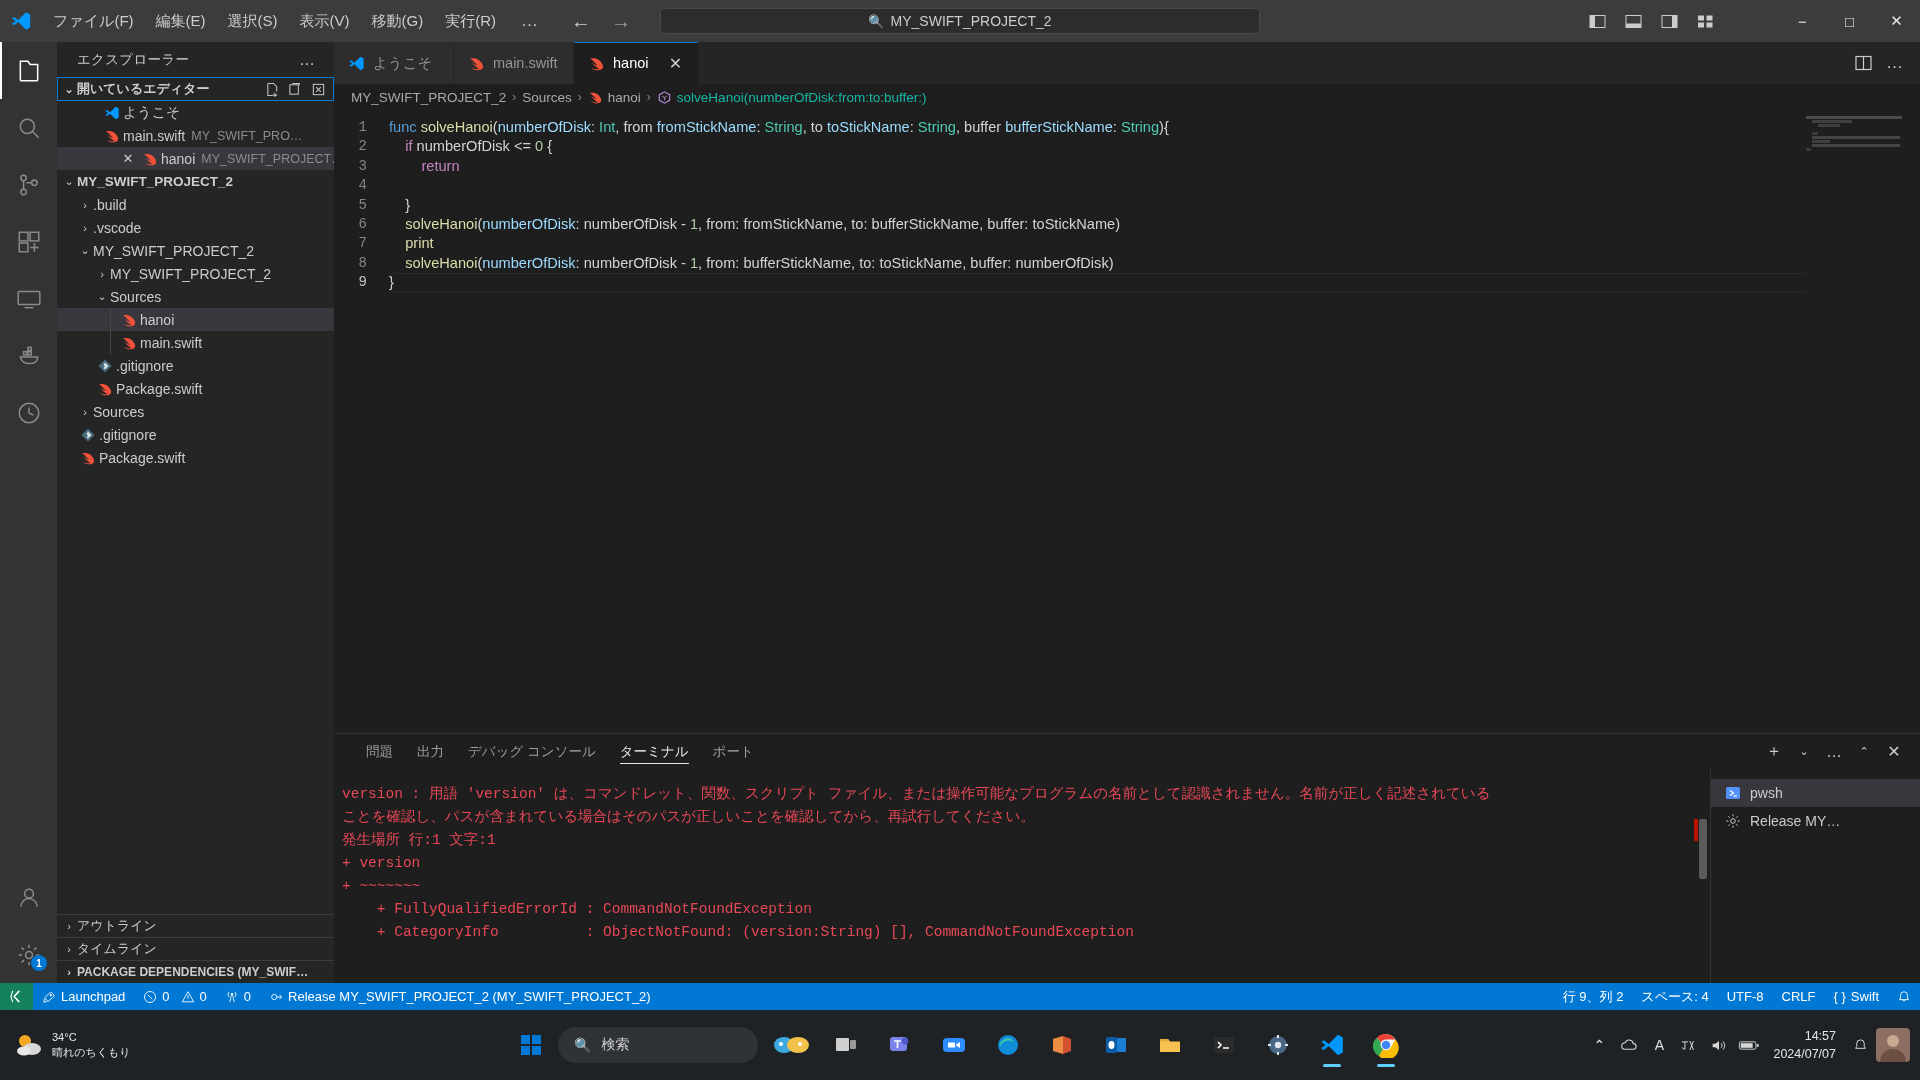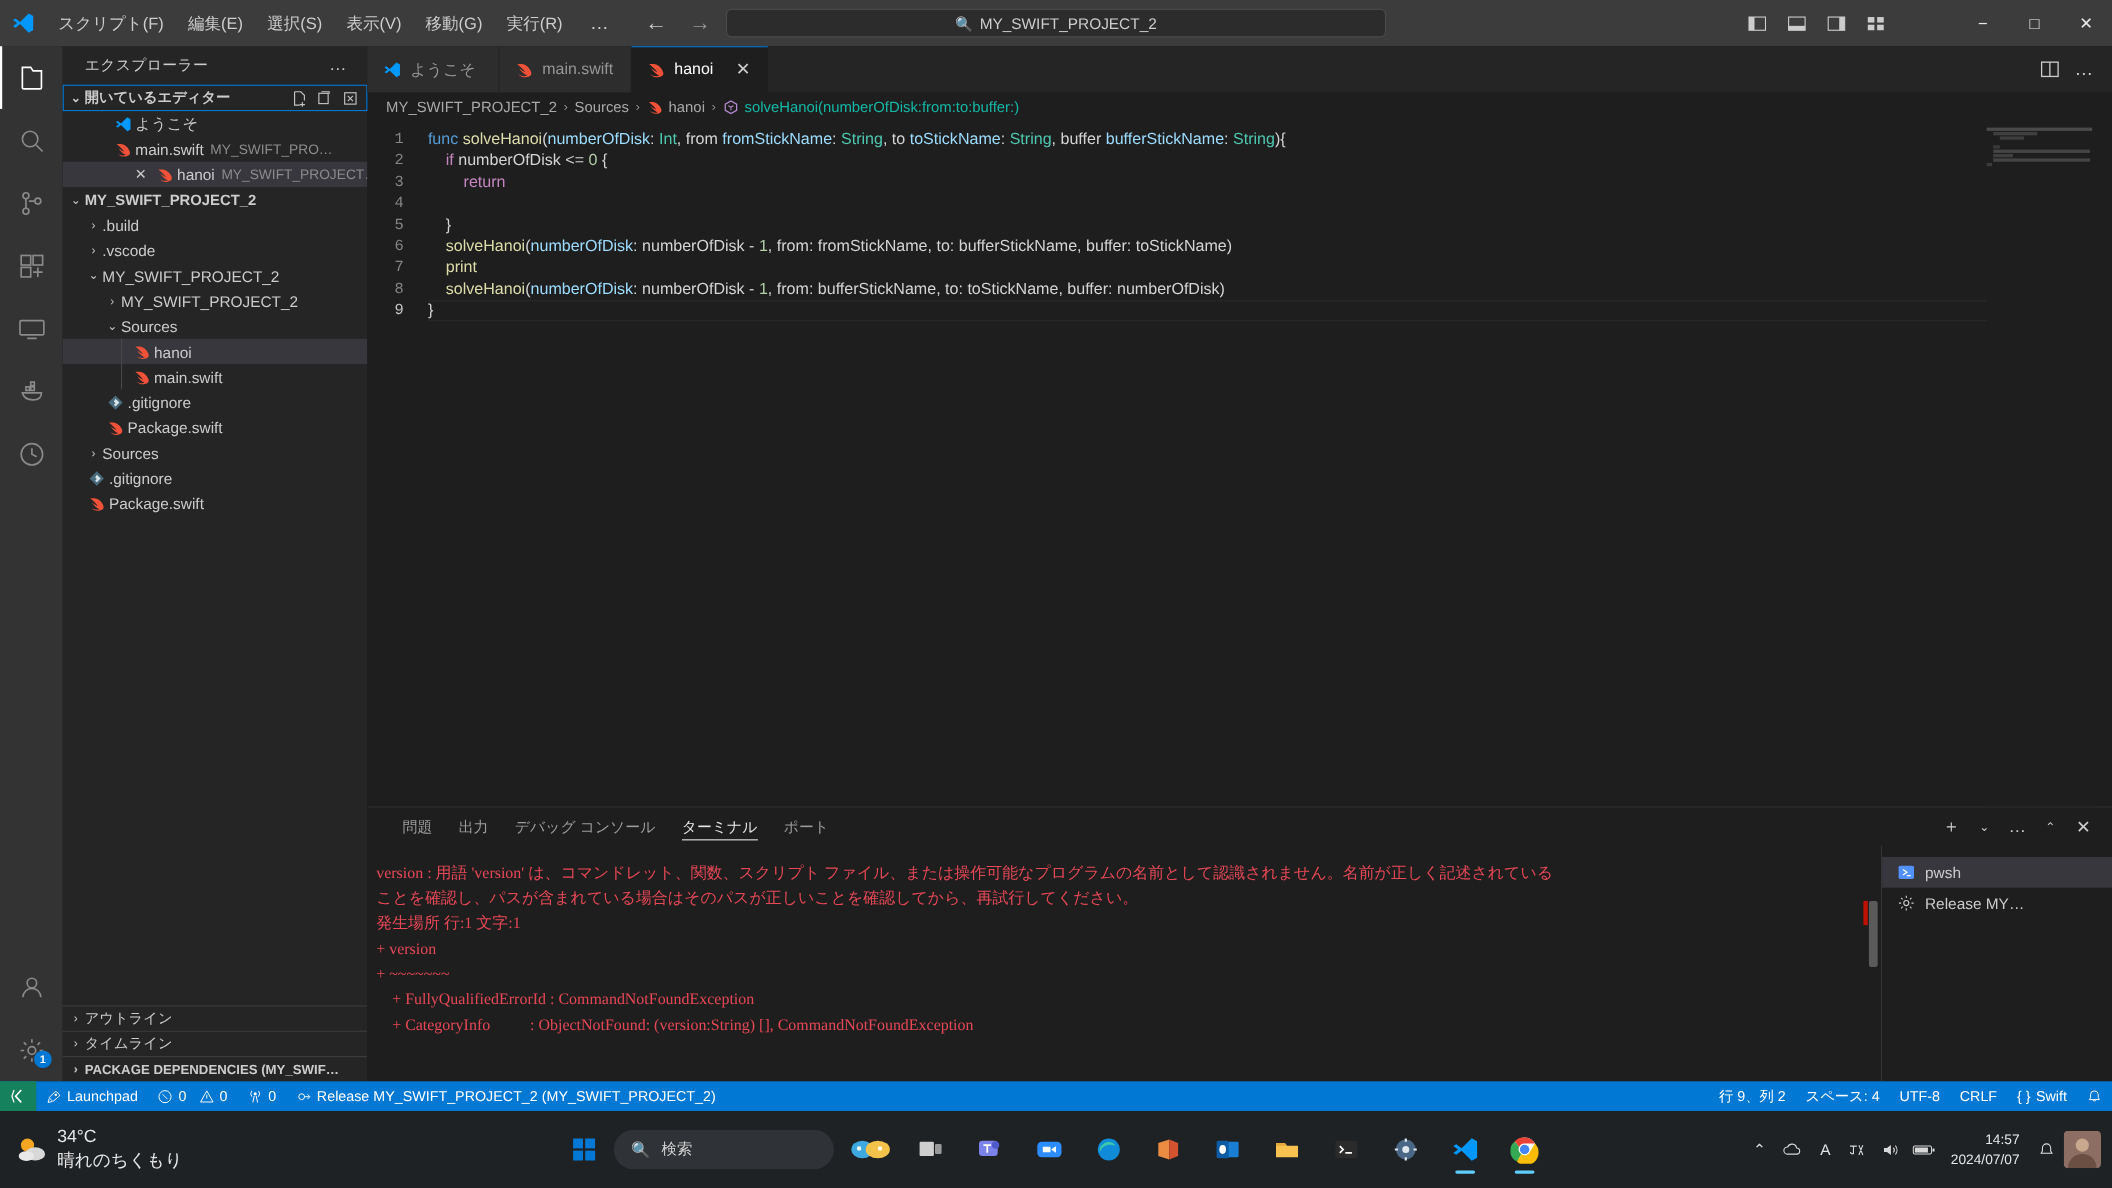--- a/index.html
+++ b/index.html
@@ -186,21 +186,21 @@
   }
   .panel-tab.active { color: #e7e7e7; }
   .panel-tab.active::after {
     content:''; position:absolute; left: 12px; right: 12px; bottom: 5px; height: 1px; background:#e7e7e7;
   }
   .panel-actions { margin-left: auto; display: flex; align-items: center; gap: 6px; padding-right: 14px; }
   .panel-actions .pa { width: 24px; height: 24px; display:flex;align-items:center;justify-content:center; font-size:16px; color:#ccc; }
 
   .panel-body { flex: 1 1 auto; display: flex; min-height: 0; }
   .term-out {
-    flex: 1 1 auto; padding: 14px 0 0 8px; font-family: Liberation Serif, serif;
+    flex: 1 1 auto; padding: 14px 0 0 8px; font-family: Liberation Mono, monospace;
     font-size: 14.5px; color: #cd3131; min-width:0; position: relative; overflow:hidden;
   }
   .term-line { line-height: 23px; white-space: pre; color: #e74856; }
   .term-scroll { position:absolute; right:2px; top:0; width:10px; height:100%; }
   .term-thumb { position:absolute; right:1px; top:50px; width:8px; height:60px; background:#5a5a5a; border-radius:2px;}
   .term-side {
     width: 210px; flex: 0 0 210px; border-left: 1px solid #333; padding-top: 10px;
   }
   .term-side-item {
     height: 28px; display: flex; align-items: center; gap: 9px; padding-left: 14px;
@@ -222,21 +222,21 @@
 
   
   .taskbar {
     height: 70px; flex: 0 0 70px; background: #1f2225; display: flex; align-items: center;
     position: relative;
   }
   .tb-weather {
     display: flex; align-items: center; gap: 8px; padding-left: 14px; width: 190px;
   }
   .tb-weather .wicon { width: 30px; height: 30px; position: relative; }
-  .tb-weather .wtxt { font-size: 16px; color: #e6e6e6; line-height: 1.35; }
+  .tb-weather .wtxt { font-size: 11px; color: #e6e6e6; line-height: 1.35; }
   .tb-center { position: absolute; left: 50%; transform: translateX(-50%); display: flex; align-items: center; gap: 6px; }
   .tb-start { width: 42px; height: 42px; display:flex; align-items:center; justify-content:center; }
   .tb-search {
     width: 200px; height: 36px; background: #2f3236; border-radius: 18px;
     display: flex; align-items: center; gap: 10px; padding: 0 16px;
     font-size: 14px; color: #d0d0d0; margin-right: 4px;
   }
   .tb-app { width: 48px; height: 48px; display:flex; align-items:center; justify-content:center; position:relative; border-radius:4px;}
   .tb-app.active::after { content:''; position:absolute; bottom:2px; left:50%; transform:translateX(-50%); width:18px; height:3px; background:#60cdff; border-radius:2px;}
   .tb-right { position: absolute; right: 0; display: flex; align-items: center; gap: 2px; padding-right: 10px; }
@@ -247,21 +247,21 @@
 </head>
 <body>
 
 <div class="titlebar">
   <div class="vscode-logo">
     <svg viewBox="0 0 24 24">
         <path d="M17.5 2.5 9 11 4.5 7.5 2 9l4 3-4 3 2.5 1.5L9 13l8.5 8.5L22 19V5z" fill="#0098ff"></path>
       </svg>
   </div>
   <div class="menu">
-    <div class="menu-item">スクリプト(F)</div>
+    <div class="menu-item">ファイル(F)</div>
     <div class="menu-item">編集(E)</div>
     <div class="menu-item">選択(S)</div>
     <div class="menu-item">表示(V)</div>
     <div class="menu-item">移動(G)</div>
     <div class="menu-item">実行(R)</div>
     <div class="menu-dots">…</div>
   </div>
   <div class="nav-arrows">
     <div class="nav-arrow active">←</div>
     <div class="nav-arrow">→</div>

